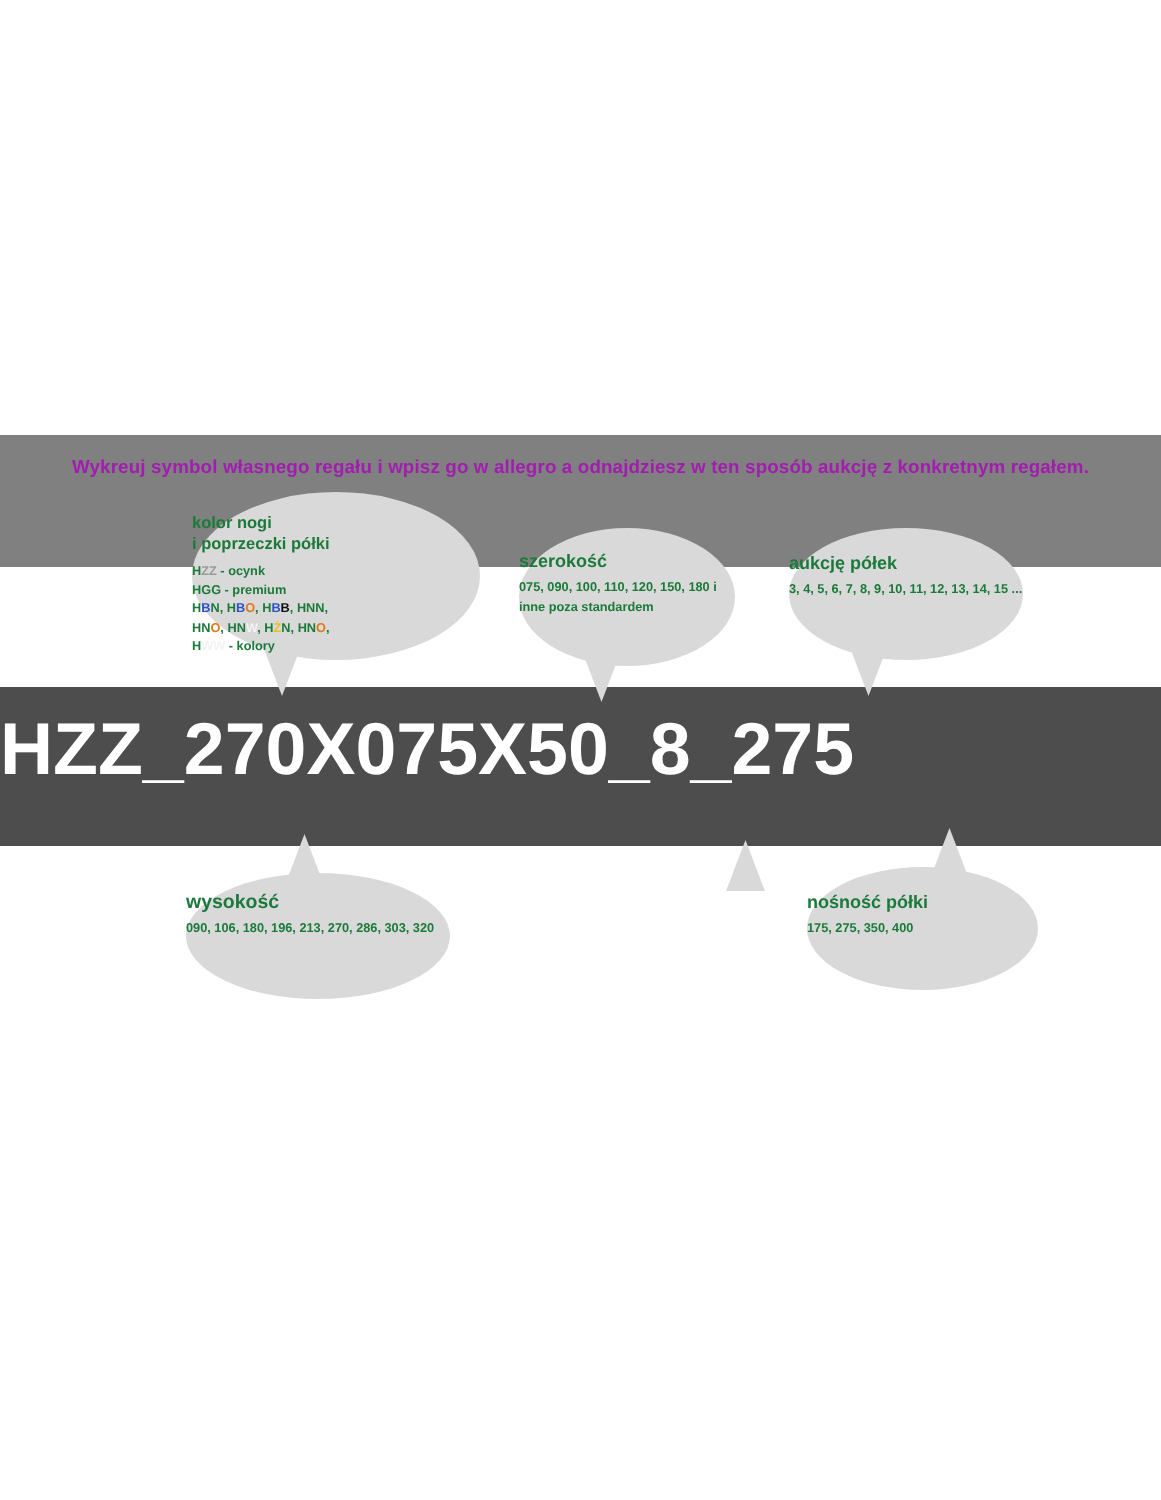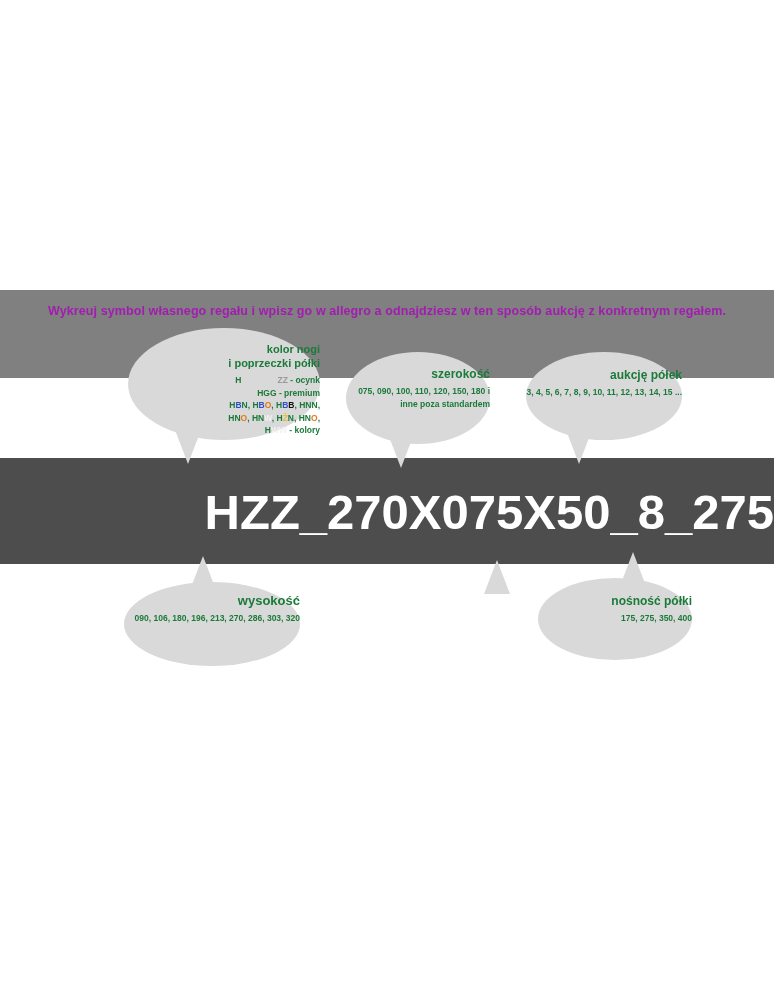--- a/index.html
+++ b/index.html
@@ -63,35 +63,34 @@
     line-height: 18px;
     letter-spacing: 0.1px;
   }
 
   
   .code {
     position: absolute;
     left: 0;
     top: 182px;
     width: 774px;
-    text-align: right;
+    text-align: left;
     color: #ffffff;
     font-size: 49px;
     font-weight: bold;
     letter-spacing: 0px;
     white-space: nowrap;
-    margin-top: 12px;
   }
 
   
   .bubble {
     position: absolute;
     background: #d9d9d9;
     border-radius: 50% / 50%;
-    text-align: right;
+    text-align: left;
     box-sizing: border-box;
     color: #1f7a3d;
   }
   .bubble .b-title {
     color: #1b7a3a;
     font-weight: bold;
     line-height: 14px;
     display: block;
   }
   .bubble .b-body {
@@ -192,21 +191,21 @@
     top: 288px;
     width: 154px;
     height: 82px;
     padding-top: 16px;
   }
   #bubble-nosnosc .b-title { font-size: 12px; }
   #tail-nosnosc { left: 620px; top: 262px; }
 
   
   .c-green  { color: #1b7a3a; }
-  .c-grey   { color: #9a9a9a; margin-left: 36px; }
+  .c-grey   { color: #9a9a9a; }
   .c-blue   { color: #2b50c8; }
   .c-orange { color: #e07a1a; }
   .c-black  { color: #111111; }
   .c-white  { color: #f2f2f2; }
   .c-yellow { color: #e8c01a; }
 </style>
 </head>
 <body>
 
 <div id="infographic">

